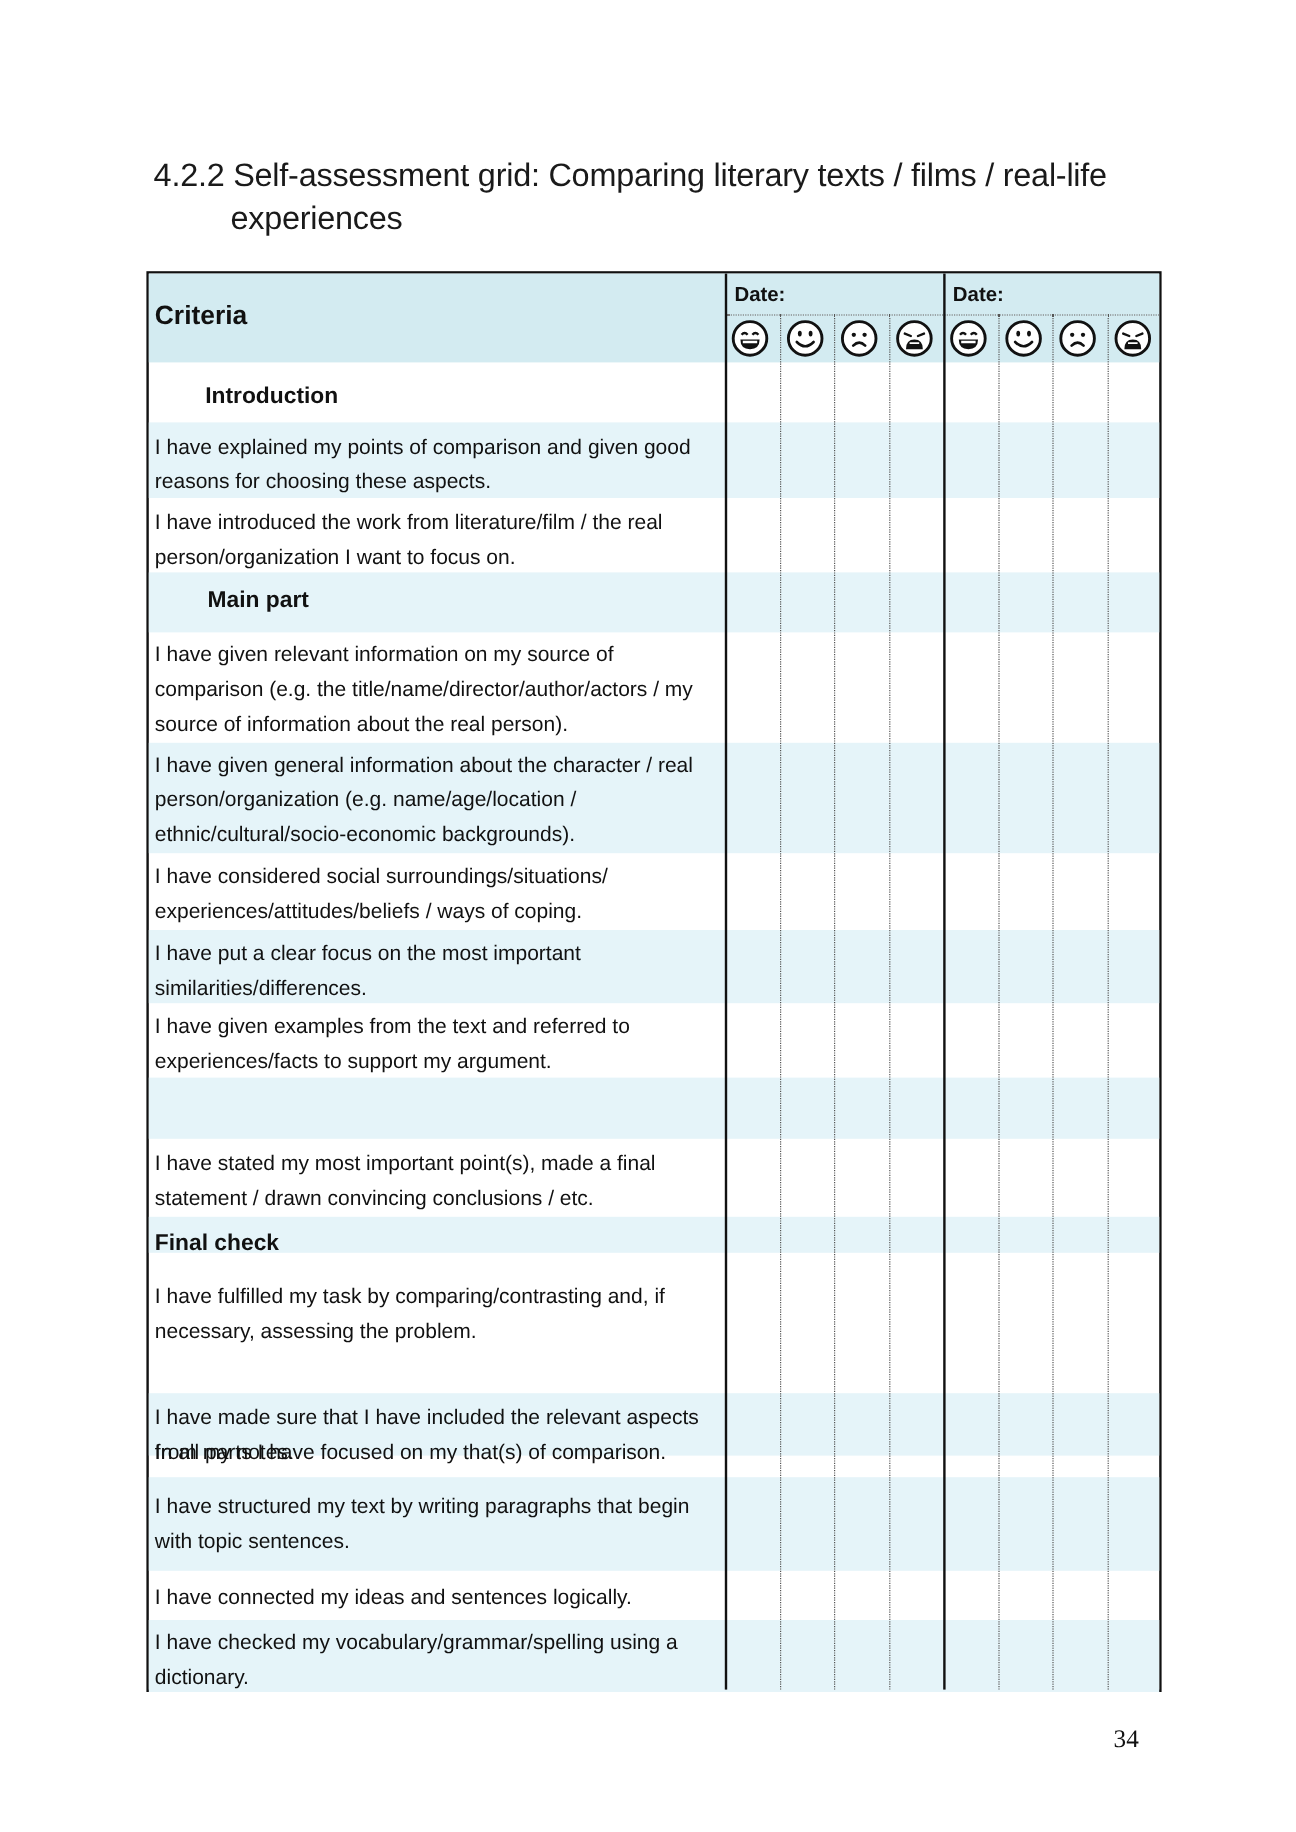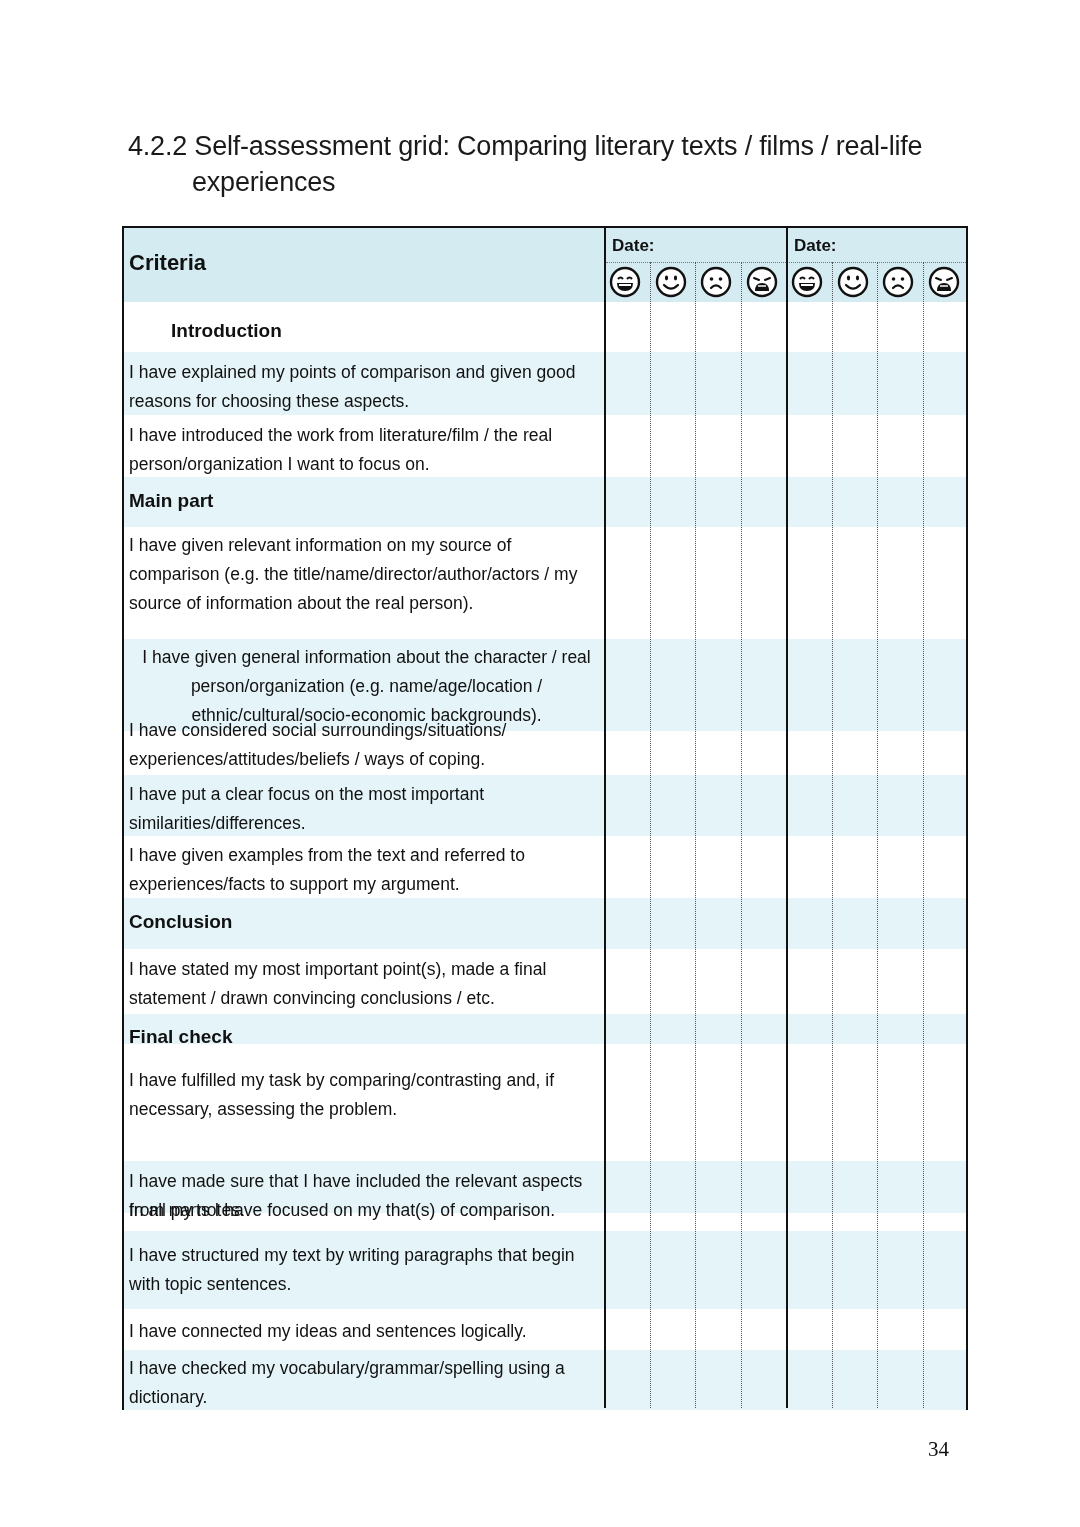--- a/index.html
+++ b/index.html
@@ -114,42 +114,42 @@
         <div style="position: absolute; top: 0px; bottom: 0px; width: 45px; left: 482px;"></div>
         <div style="position: absolute; top: 0px; bottom: 0px; width: 45px; left: 527.5px;"></div>
         <div style="position: absolute; top: 0px; bottom: 0px; width: 45px; left: 573px;"></div>
         <div style="position: absolute; top: 0px; bottom: 0px; width: 45px; left: 618.5px;"></div>
         <div style="position: absolute; top: 0px; bottom: 0px; width: 45px; left: 664px;"></div>
         <div style="position: absolute; top: 0px; bottom: 0px; width: 45px; left: 709.5px;"></div>
         <div style="position: absolute; top: 0px; bottom: 0px; width: 45px; left: 755px;"></div>
         <div style="position: absolute; top: 0px; bottom: 0px; width: 45px; left: 800.5px;"></div>
       </div>
       <div class="row blue" style="top: 249px; height: 50px;">
-        <div class="txt bold" style="top: 9px;">Main part</div>
+        <div class="txt bold" style="top: 9px; margin-left: 44px;">Main part</div>
         <div style="position: absolute; top: 0px; bottom: 0px; width: 45px; left: 482px;"></div>
         <div style="position: absolute; top: 0px; bottom: 0px; width: 45px; left: 527.5px;"></div>
         <div style="position: absolute; top: 0px; bottom: 0px; width: 45px; left: 573px;"></div>
         <div style="position: absolute; top: 0px; bottom: 0px; width: 45px; left: 618.5px;"></div>
         <div style="position: absolute; top: 0px; bottom: 0px; width: 45px; left: 664px;"></div>
         <div style="position: absolute; top: 0px; bottom: 0px; width: 45px; left: 709.5px;"></div>
         <div style="position: absolute; top: 0px; bottom: 0px; width: 45px; left: 755px;"></div>
         <div style="position: absolute; top: 0px; bottom: 0px; width: 45px; left: 800.5px;"></div>
       </div>
       <div class="row" style="top: 299px; height: 120px;">
         <div class="txt" style="top: 4px;">I have given relevant information on my source of comparison (e.g. the title/name/director/author/actors / my source of information about the real person).</div>
         <div style="position: absolute; top: 0px; bottom: 0px; width: 45px; left: 482px;"></div>
         <div style="position: absolute; top: 0px; bottom: 0px; width: 45px; left: 527.5px;"></div>
         <div style="position: absolute; top: 0px; bottom: 0px; width: 45px; left: 573px;"></div>
         <div style="position: absolute; top: 0px; bottom: 0px; width: 45px; left: 618.5px;"></div>
         <div style="position: absolute; top: 0px; bottom: 0px; width: 45px; left: 664px;"></div>
         <div style="position: absolute; top: 0px; bottom: 0px; width: 45px; left: 709.5px;"></div>
         <div style="position: absolute; top: 0px; bottom: 0px; width: 45px; left: 755px;"></div>
         <div style="position: absolute; top: 0px; bottom: 0px; width: 45px; left: 800.5px;"></div>
       </div>
-      <div class="row blue" style="top: 411px; height: 92px; text-align: center;">
+      <div class="row blue" style="top: 391px; height: 92px;">
         <div class="txt" style="top: 4px;">I have given general information about the character / real person/organization (e.g. name/age/location / ethnic/cultural/socio-economic backgrounds).</div>
         <div style="position: absolute; top: 0px; bottom: 0px; width: 45px; left: 482px;"></div>
         <div style="position: absolute; top: 0px; bottom: 0px; width: 45px; left: 527.5px;"></div>
         <div style="position: absolute; top: 0px; bottom: 0px; width: 45px; left: 573px;"></div>
         <div style="position: absolute; top: 0px; bottom: 0px; width: 45px; left: 618.5px;"></div>
         <div style="position: absolute; top: 0px; bottom: 0px; width: 45px; left: 664px;"></div>
         <div style="position: absolute; top: 0px; bottom: 0px; width: 45px; left: 709.5px;"></div>
         <div style="position: absolute; top: 0px; bottom: 0px; width: 45px; left: 755px;"></div>
         <div style="position: absolute; top: 0px; bottom: 0px; width: 45px; left: 800.5px;"></div>
       </div>
@@ -180,21 +180,20 @@
         <div style="position: absolute; top: 0px; bottom: 0px; width: 45px; left: 482px;"></div>
         <div style="position: absolute; top: 0px; bottom: 0px; width: 45px; left: 527.5px;"></div>
         <div style="position: absolute; top: 0px; bottom: 0px; width: 45px; left: 573px;"></div>
         <div style="position: absolute; top: 0px; bottom: 0px; width: 45px; left: 618.5px;"></div>
         <div style="position: absolute; top: 0px; bottom: 0px; width: 45px; left: 664px;"></div>
         <div style="position: absolute; top: 0px; bottom: 0px; width: 45px; left: 709.5px;"></div>
         <div style="position: absolute; top: 0px; bottom: 0px; width: 45px; left: 755px;"></div>
         <div style="position: absolute; top: 0px; bottom: 0px; width: 45px; left: 800.5px;"></div>
       </div>
       <div class="row blue" style="top: 670px; height: 51px;">
-        <div class="txt bold" style="top: 9px;">Conclusion</div>
         <div style="position: absolute; top: 0px; bottom: 0px; width: 45px; left: 482px;"></div>
         <div style="position: absolute; top: 0px; bottom: 0px; width: 45px; left: 527.5px;"></div>
         <div style="position: absolute; top: 0px; bottom: 0px; width: 45px; left: 573px;"></div>
         <div style="position: absolute; top: 0px; bottom: 0px; width: 45px; left: 618.5px;"></div>
         <div style="position: absolute; top: 0px; bottom: 0px; width: 45px; left: 664px;"></div>
         <div style="position: absolute; top: 0px; bottom: 0px; width: 45px; left: 709.5px;"></div>
         <div style="position: absolute; top: 0px; bottom: 0px; width: 45px; left: 755px;"></div>
         <div style="position: absolute; top: 0px; bottom: 0px; width: 45px; left: 800.5px;"></div>
       </div>
       <div class="row" style="top: 721px; height: 65px;">

